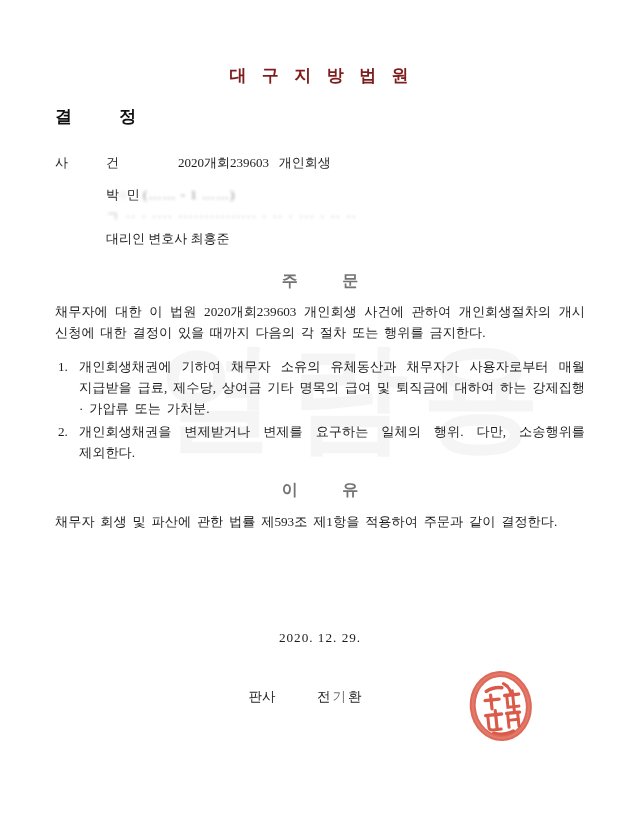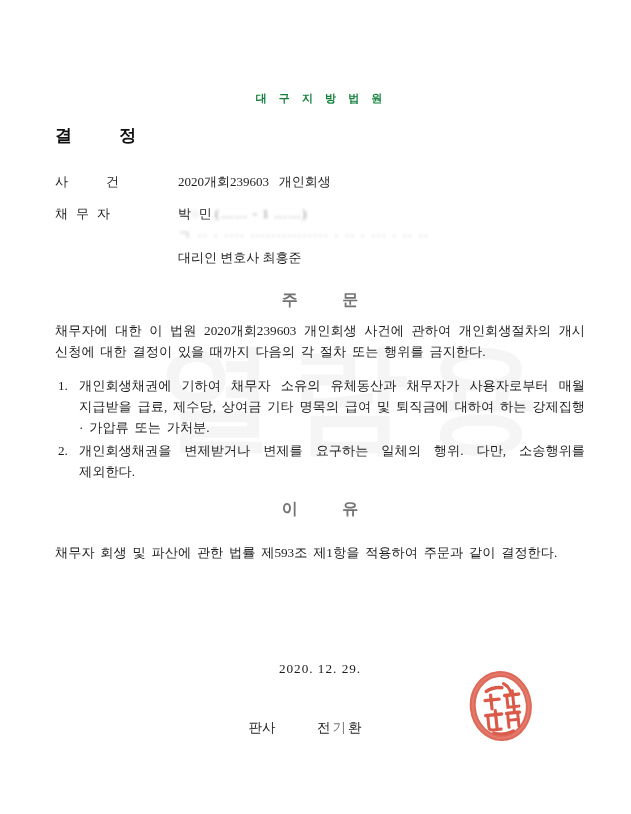--- a/index.html
+++ b/index.html
@@ -30,26 +30,25 @@
     letter-spacing: 14px;
     color: rgba(120, 120, 120, 0.07);
     white-space: pre;
     pointer-events: none;
     user-select: none;
   }
   
   .court-title {
     text-align: center;
     font-family: "Liberation Sans", "DejaVu Sans", sans-serif;
-    font-size: 11px;
+    font-size: 17px;
     font-weight: 700;
     letter-spacing: 2px;
     white-space: pre;
-    color: #15803d;
-    margin-top: 27px;
+    color: #7f1d1d;
   }
   .doc-type {
     text-align: left;
     font-family: "Liberation Sans", "DejaVu Sans", sans-serif;
     font-size: 17px;
     font-weight: 700;
     white-space: pre;
     margin-top: 18px;
     color: #111;
   }
@@ -105,21 +104,21 @@
     word-break: keep-all;
     margin-bottom: 2px;
   }
   .order-item .item-no {
     position: absolute;
     left: 3px;
     top: 0;
   }
   .gap-order-header { margin-top: 21px; }
   .gap-reason-header { margin-top: 17px; }
-  .reason-par { margin-top: 22px; }
+  .reason-par { margin-top: 10px; }
   
   .date-line {
     margin-top: 98px;
     text-align: center;
     font-size: 13.2px;
     letter-spacing: 1px;
   }
   .judge-row {
     margin-top: 42px;
     text-align: center;
@@ -153,21 +152,20 @@
 
     <div class="doc-type">결          정</div>
 
     <div class="case-block">
       <div class="case-row">
         <span class="case-label">사          건</span>
         <span class="case-gap"></span>
         <span class="case-value">2020개회239603   개인회생</span>
       </div>
       <div class="case-row" style="margin-top:10px;">
-        <span class="case-label">채  무  자</span>
         <span class="case-gap"></span>
         <span class="debtor-lines">
           <span><span>박</span><span class="masked-char">○</span><span>민</span> <span class="redacted">(……  - 1 ……)</span></span><br>
           <span class="redacted-light">ㄱ ∙∙  ∙ ∙∙∙∙  ∙∙∙∙∙∙∙∙∙∙∙∙∙∙∙  ∙ ∙∙  ∙ ∙∙∙  ∙ ∙∙  ∙∙</span><br>
           <span>대리인 변호사 최홍준</span>
         </span>
       </div>
     </div>
 
     <div class="section-header gap-order-header">주          문</div>

